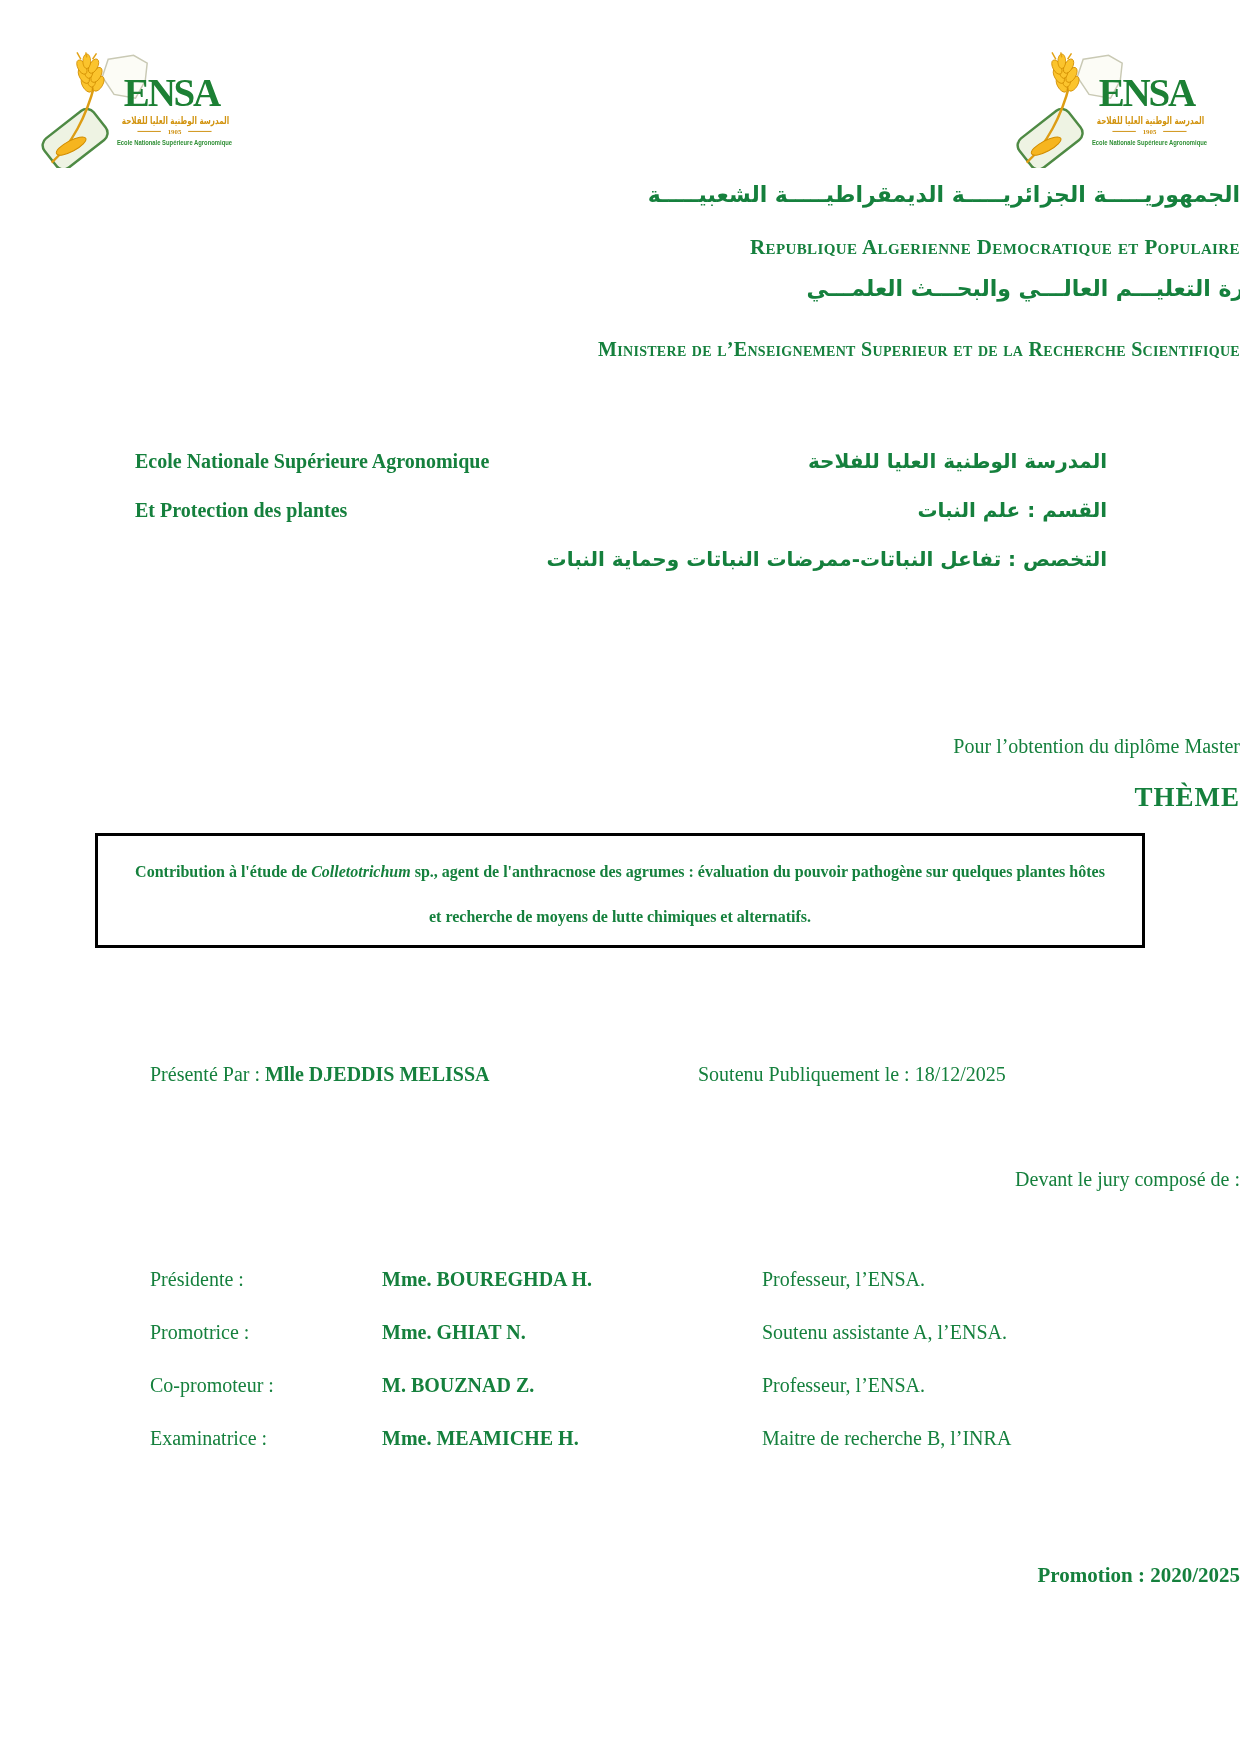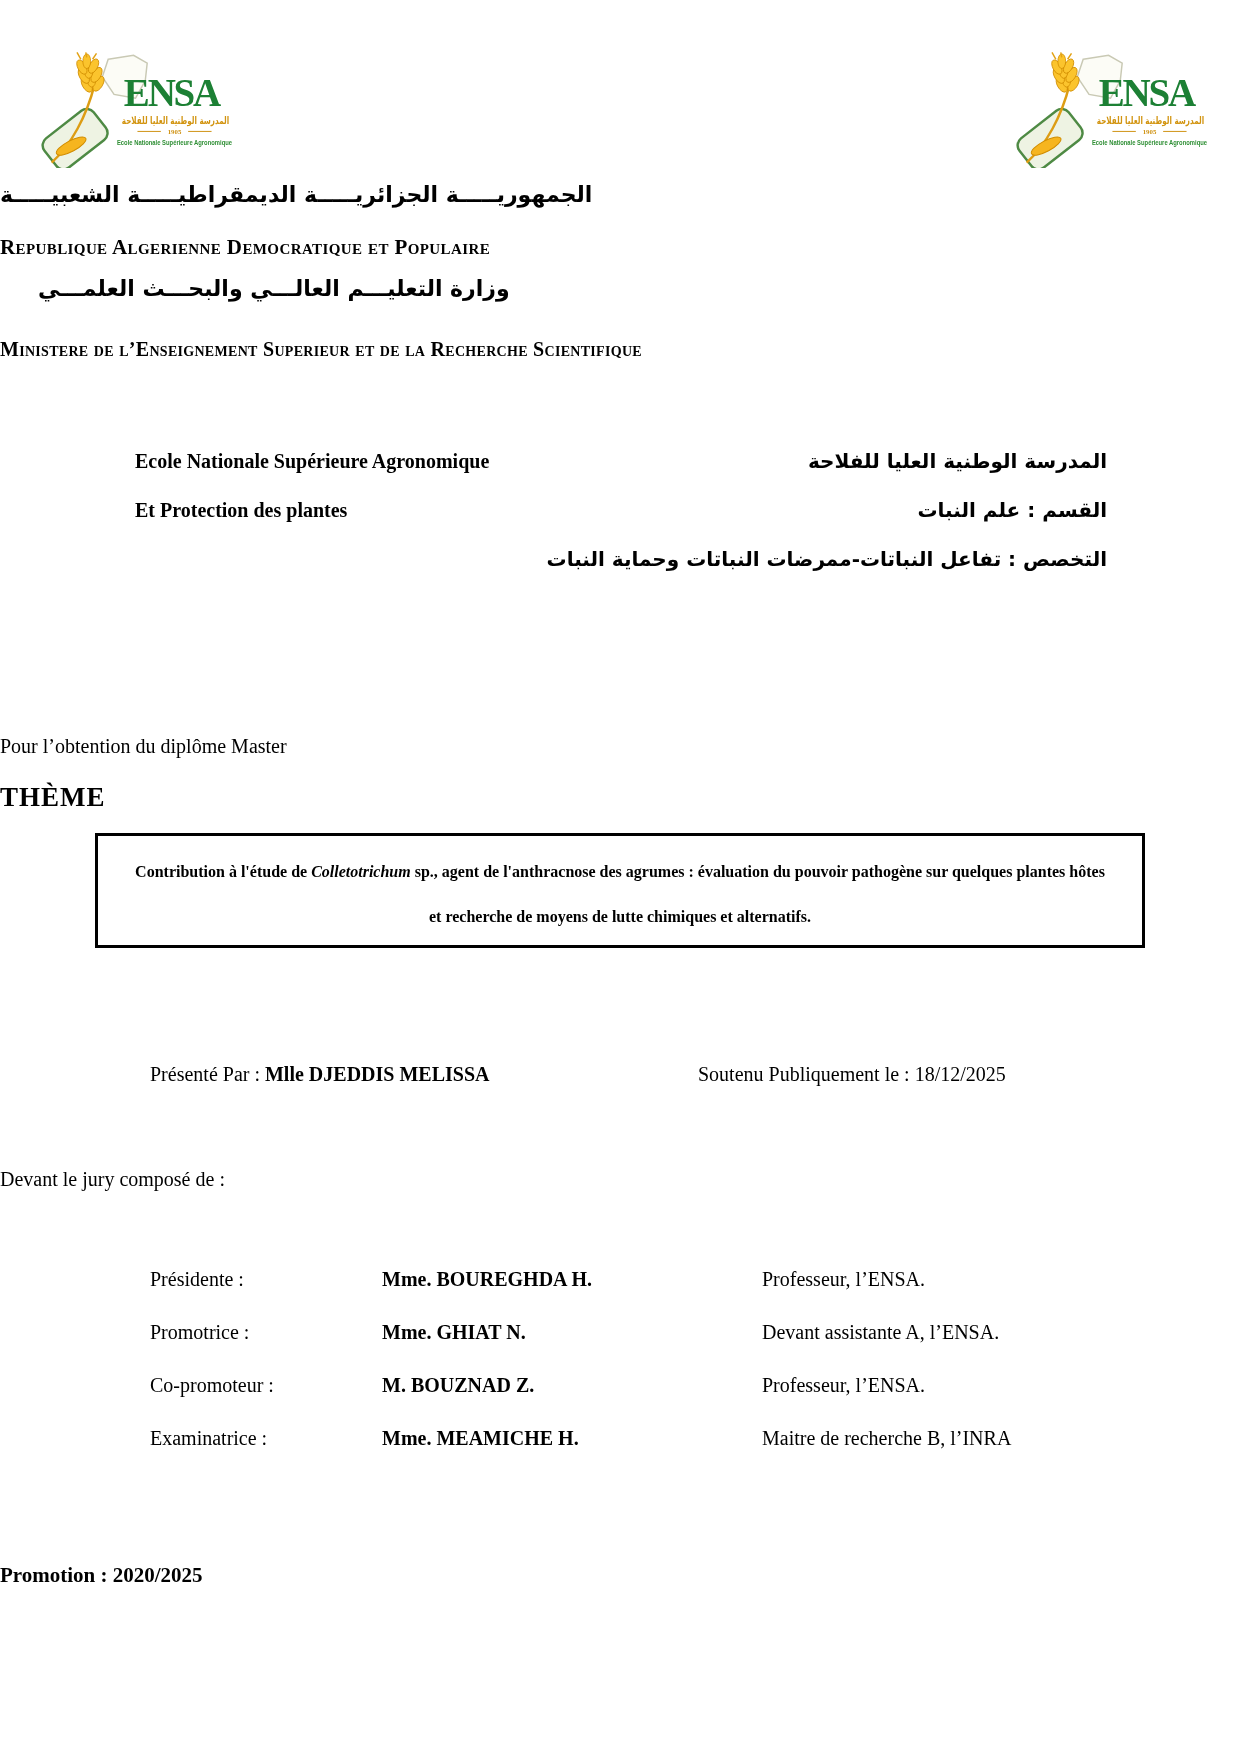--- a/index.html
+++ b/index.html
@@ -1,27 +1,27 @@
 <!DOCTYPE html>
 <html lang="fr"><head>
 <meta charset="utf-8">
 <style>
   html,body{margin:0;padding:0;background:#ffffff;}
   .page{
     position:relative;
     width:1240px;
     height:1754px;
     background:#ffffff;
-    color:#000000;
+    color:#15803d;
     font-family:"Liberation Serif", serif;
     overflow:hidden;
     text-decoration:underline;
   }
   .abs{position:absolute;}
-  .center{left:0;width:100%;text-align:left;}
+  .center{left:0;width:100%;text-align:right;}
   .ar{font-family:"DejaVu Sans", sans-serif;direction:rtl;unicode-bidi:isolate;}
   .sc{font-variant:small-caps;}
 
   .logo{position:absolute;top:50px;width:195px;height:118px;}
   .logo-left{left:38px;}
   .logo-right{left:1013px;}
 
   .republic-ar{top:182px;font-size:22px;font-weight:bold;}
   .republic-fr{top:235px;font-size:21px;font-weight:bold;letter-spacing:.4px;}
   .ministry-ar{top:276px;font-size:22px;font-weight:bold;margin-left:38px;}
@@ -152,21 +152,21 @@
   <div class="abs center jury-intro">Devant le jury composé de :</div>
 
   <div class="jury-row" style="top:1268px">
     <span class="jr-role">Présidente :</span>
     <span class="jr-name">Mme. BOUREGHDA H.</span>
     <span class="jr-title">Professeur, l’ENSA.</span>
   </div>
   <div class="jury-row" style="top:1321px">
     <span class="jr-role">Promotrice :</span>
     <span class="jr-name">Mme. GHIAT N.</span>
-    <span class="jr-title">Devant assistante A, l’ENSA.</span>
+    <span class="jr-title">Soutenu assistante A, l’ENSA.</span>
   </div>
   <div class="jury-row" style="top:1374px">
     <span class="jr-role">Co-promoteur :</span>
     <span class="jr-name">M. BOUZNAD Z.</span>
     <span class="jr-title">Professeur, l’ENSA.</span>
   </div>
   <div class="jury-row" style="top:1427px">
     <span class="jr-role">Examinatrice :</span>
     <span class="jr-name">Mme. MEAMICHE H.</span>
     <span class="jr-title">Maitre de recherche B, l’INRA</span>

